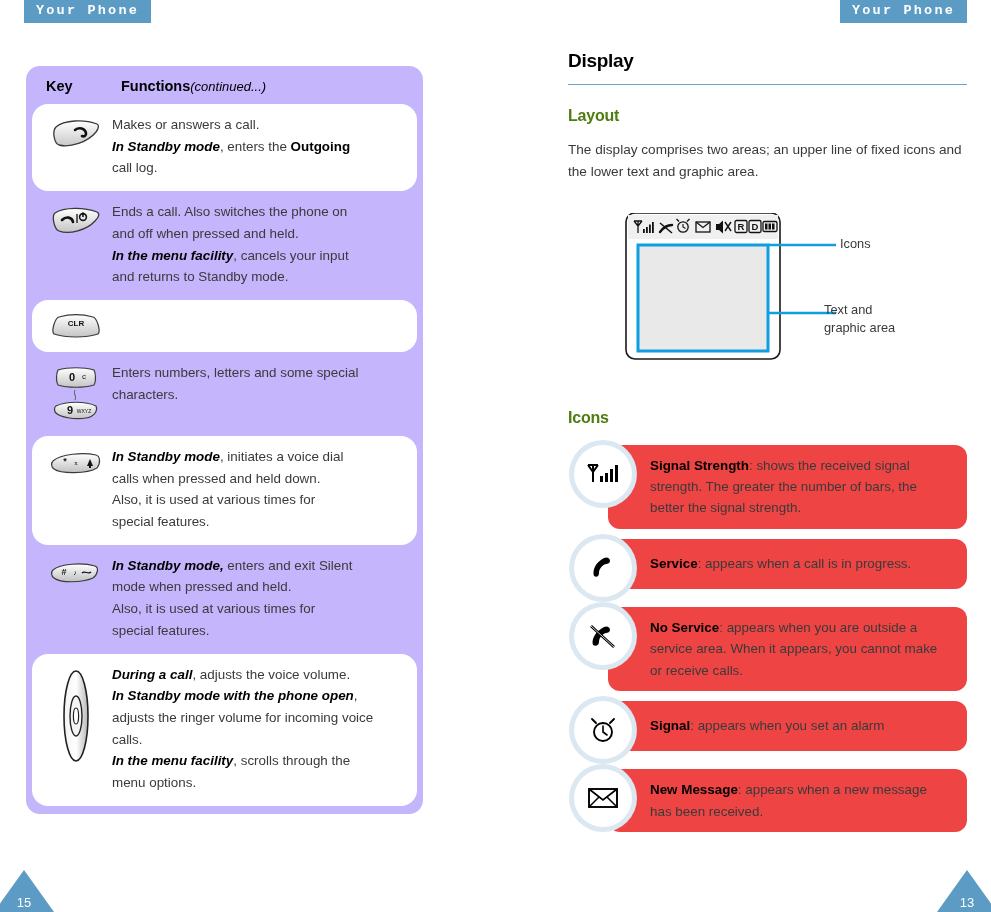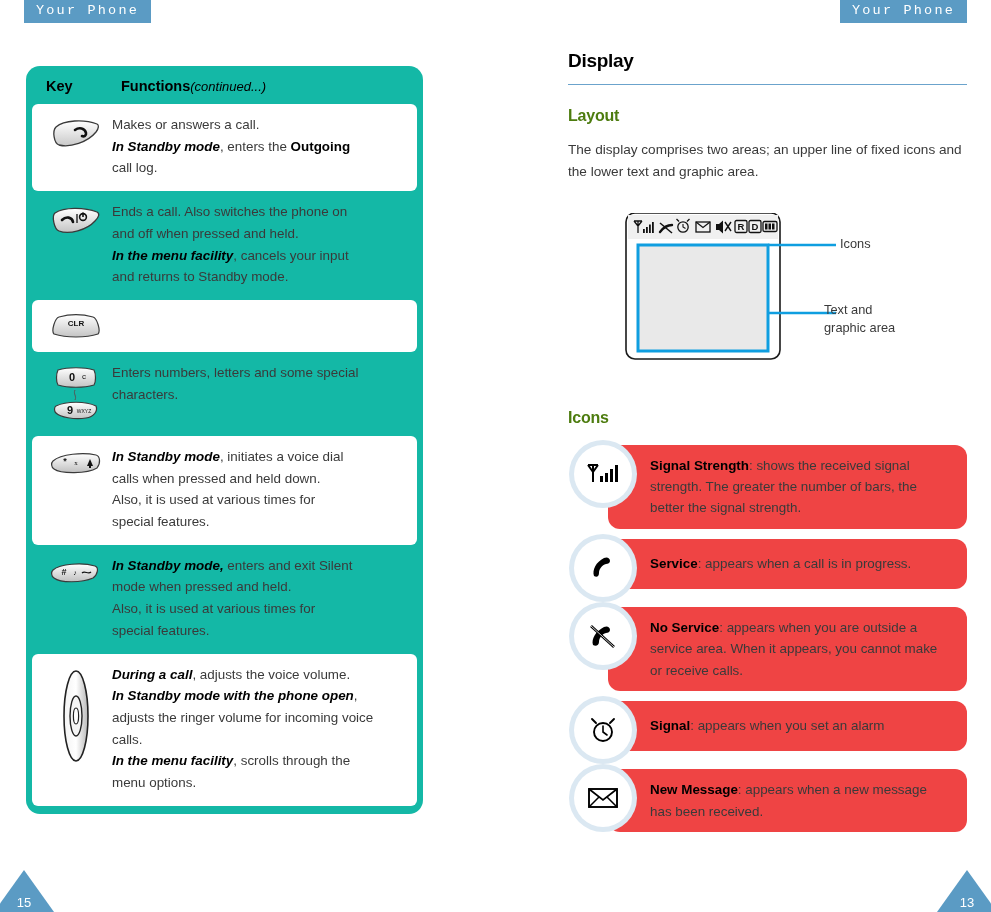--- a/index.html
+++ b/index.html
@@ -10,21 +10,21 @@
     overflow: hidden;
   }
   .page { position: relative; width: 991px; height: 912px; }
 
   
   .hdr-tab {
     position: absolute; top: 0;
     background: #5b9bc4;
     color: #ffffff;
     font-family: "Liberation Mono", monospace;
-    font-weight: normal;
+    font-weight: bold;
     font-size: 13.5px;
     letter-spacing: 2.2px;
     padding: 4px 12px 5px 12px;
     white-space: nowrap;
     line-height: 1;
     text-align: center;
   }
   .hdr-left  { left: 24px; }
   .hdr-right { right: 24px; }
 
@@ -43,40 +43,40 @@
     border-bottom: 42px solid #5b9bc4;
   }
   .pagenum span { position: relative; z-index: 2; }
   .pn-left  { left: -6px; }
   .pn-right { right: -6px; }
 
   
   .left-col { position: absolute; left: 26px; top: 66px; width: 397px; }
 
   .keytable {
-    background: #14b8a6;
+    background: #c4b5fd;
     border-radius: 14px;
     padding: 0 0 8px 0;
     overflow: hidden;
   }
   .kt-head {
     display: flex; align-items: center;
     padding: 12px 0 10px 20px;
     font-size: 14.5px; color: #000;
   }
   .kt-head .kh-key { font-weight: bold; width: 75px; }
   .kt-head .kh-fn  { font-weight: bold; }
   .kt-head .kh-cont{ font-weight: normal; font-style: italic; font-size: 13px; margin-left: 0; }
 
   .kt-row {
     display: flex;
     padding: 10px 14px 12px 8px;
     margin: 0 6px;
   }
-  .kt-row.white { background: #ffffff; border-radius: 6px; }
+  .kt-row.white { background: #ffffff; border-radius: 16px; }
   .kt-row .kcell {
     width: 72px; flex: 0 0 72px;
     display: flex; align-items: flex-start; justify-content: center;
     padding-top: 4px;
   }
   .kt-row .fcell {
     flex: 1;
     font-size: 13.4px;
     line-height: 1.62;
     color: #3a3a3a;

